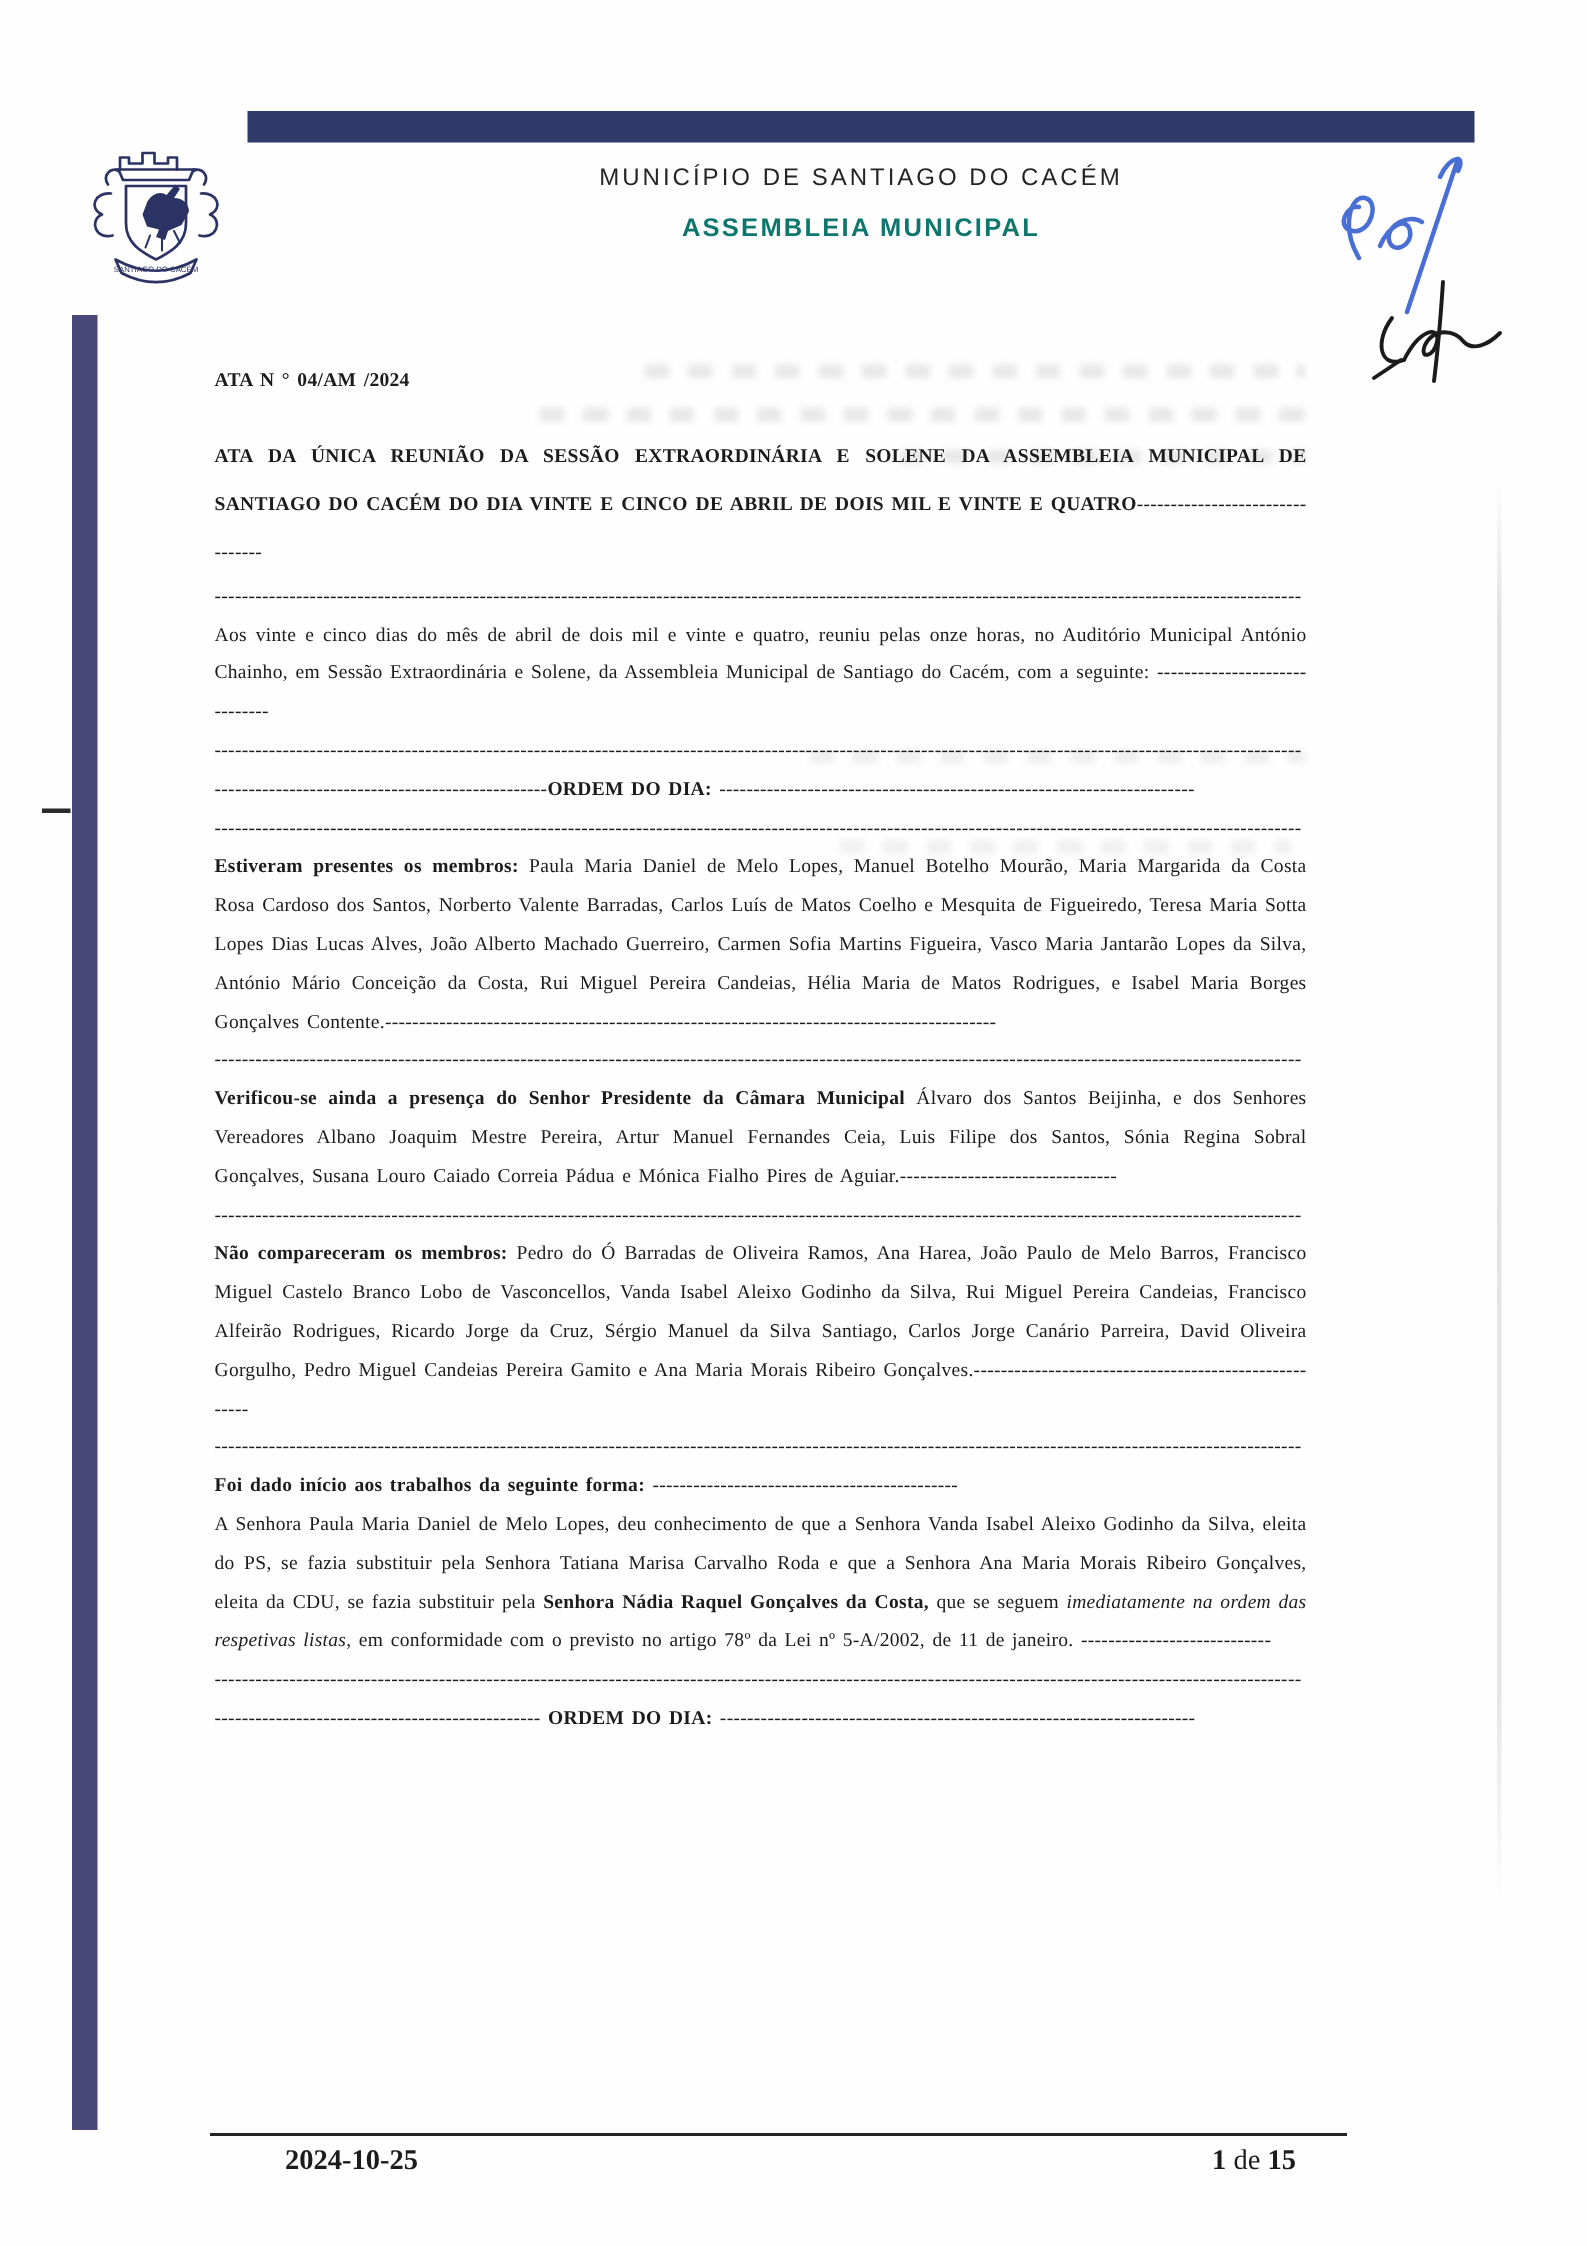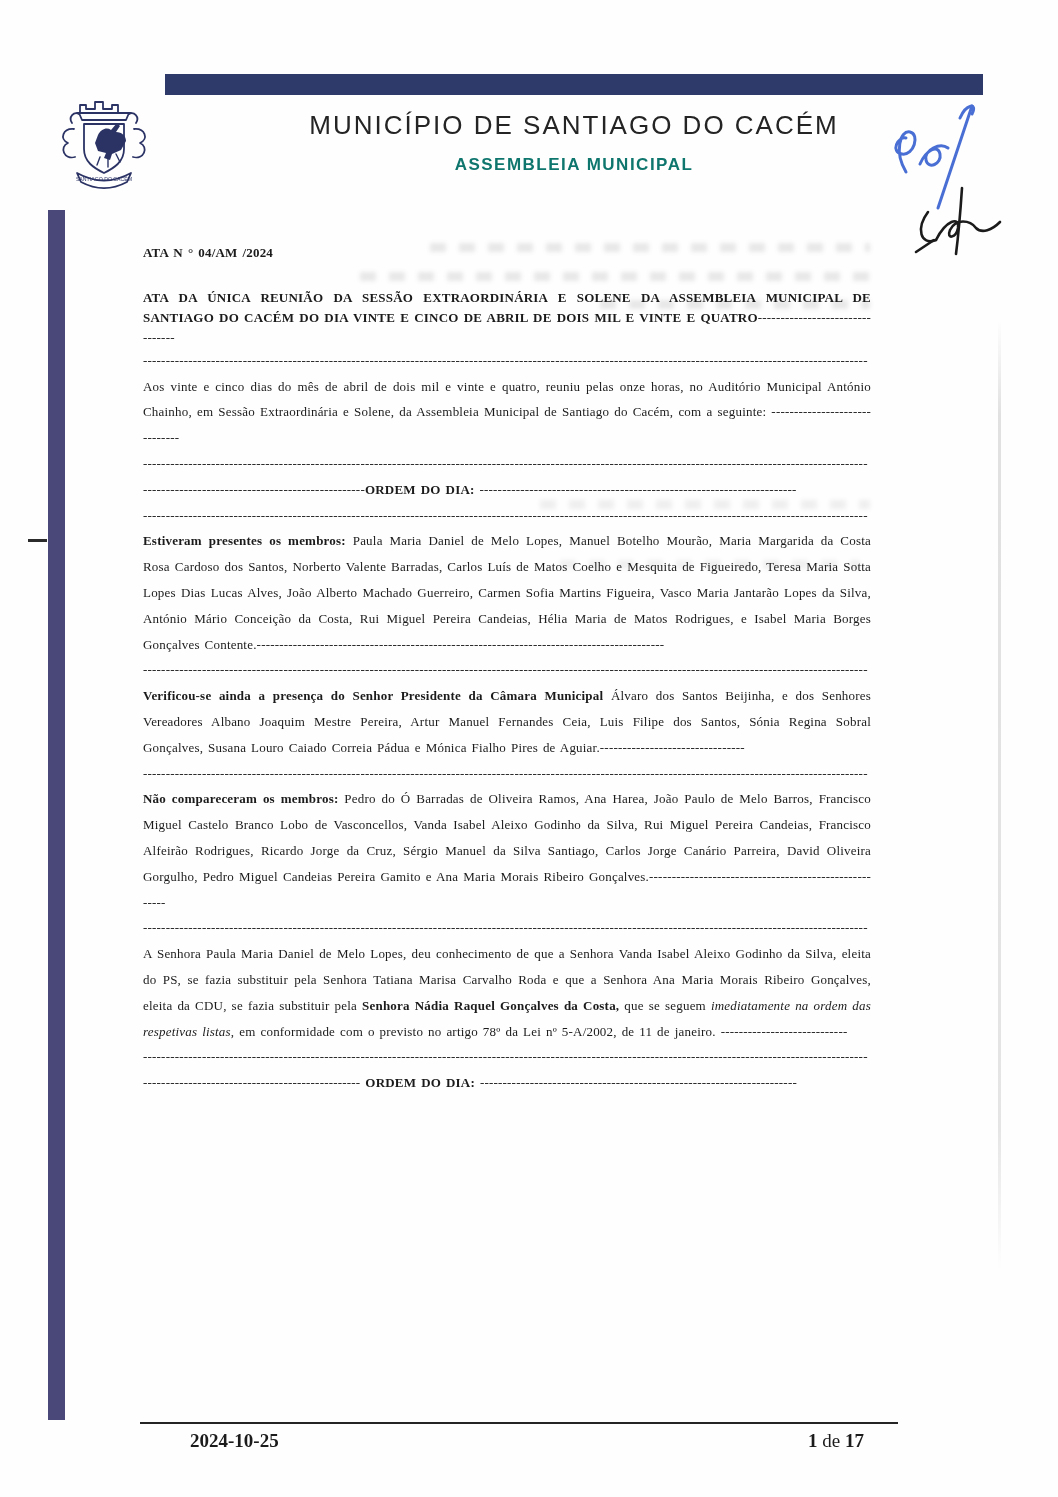--- a/index.html
+++ b/index.html
@@ -5,37 +5,37 @@
   html,body{margin:0;padding:0;}
   body{
     width:1058px;height:1497px;position:relative;overflow:hidden;
     background:#fefefe;color:#1b1b1b;
     font-family:"Liberation Serif",serif;
   }
   
   .top-bar{position:absolute;left:165px;top:74px;width:818px;height:21px;background:#2d3a6a;}
   .header-text{position:absolute;left:165px;top:110px;width:818px;text-align:center;
     font-family:"Liberation Sans",sans-serif;}
-  .header-title{font-size:26px;letter-spacing:2px;font-weight:400;color:#242424;}
+  .header-title{font-size:16px;letter-spacing:2px;font-weight:400;color:#242424;}
   .header-sub{font-size:17px;font-weight:700;letter-spacing:1.5px;color:#0f766e;margin-top:14px;}
   .logo{position:absolute;left:50px;top:88px;width:108px;height:108px;}
   .signature{position:absolute;left:876px;top:92px;width:178px;height:172px;}
   
   .left-bar{position:absolute;left:48px;top:210px;width:17px;height:1210px;background:#4a4878;}
   .fold-mark{position:absolute;left:28px;top:539px;width:19px;height:3px;background:#2b2b2b;}
   .scan-shadow{position:absolute;left:998px;top:320px;width:3px;height:950px;opacity:.45;
     background:linear-gradient(#fff0,#bdbdbd 10%,#c6c6c6 85%,#fff0);}
   .smudge{position:absolute;height:9px;opacity:.45;filter:blur(2px);
     background:repeating-linear-gradient(90deg,rgba(125,125,130,.38) 0 16px,rgba(125,125,130,0) 16px 29px);}
   
   .doc{position:absolute;left:143px;top:240px;width:728px;
     font-size:13px;line-height:25.8px;letter-spacing:.2px;word-spacing:1.5px;
     text-align:justify;color:#1b1b1b;font-family:Liberation Serif, serif;}
   .para{text-align:justify;}
-  .title-para{line-height:20px;}
+  .title-para{line-height:32px;}
   .gap-after{margin-bottom:22px;}
   .dashline{white-space:nowrap;overflow:hidden;text-align:left;letter-spacing:.2px;}
   .b{font-weight:700;}
   .i{font-style:italic;margin-top:21px;}
   
   .footer-rule{position:absolute;left:140px;top:1422px;width:758px;height:2px;background:#242424;}
   .footer-date{position:absolute;left:190px;top:1430px;font-size:19px;font-weight:700;}
   .footer-page{position:absolute;left:808px;top:1430px;font-size:19px;}
 </style>
 </head>
@@ -103,20 +103,21 @@
     <div class="para"><span>Aos vinte e cinco dias do mês de abril de dois mil e vinte e quatro, reuniu pelas onze horas, no Auditório Municipal António Chainho, em Sessão Extraordinária e Solene, da Assembleia Municipal de Santiago do Cacém, com a seguinte: </span><span>------------------------------</span></div>
     <div class="dashline"><span>----------------------------------------------------------------------------------------------------------------------------------------------------------------</span></div>
     <div class="dashline"><span>-------------------------------------------------</span><span class="b">ORDEM DO DIA: </span><span>----------------------------------------------------------------------</span></div>
     <div class="dashline"><span>----------------------------------------------------------------------------------------------------------------------------------------------------------------</span></div>
     <div class="para"><span class="b">Estiveram presentes os membros: </span><span>Paula Maria Daniel de Melo Lopes, Manuel Botelho Mourão, Maria Margarida da Costa Rosa Cardoso dos Santos, Norberto Valente Barradas, Carlos Luís de Matos Coelho e Mesquita de Figueiredo, Teresa Maria Sotta Lopes Dias Lucas Alves, João Alberto Machado Guerreiro, Carmen Sofia Martins Figueira, Vasco Maria Jantarão Lopes da Silva, António Mário Conceição da Costa, Rui Miguel Pereira Candeias, Hélia Maria de Matos Rodrigues, e Isabel Maria Borges Gonçalves Contente.</span><span>------------------------------------------------------------------------------------------</span></div>
     <div class="dashline"><span>----------------------------------------------------------------------------------------------------------------------------------------------------------------</span></div>
     <div class="para"><span class="b">Verificou-se ainda a presença do Senhor Presidente da Câmara Municipal </span><span>Álvaro dos Santos Beijinha, e dos Senhores Vereadores Albano Joaquim Mestre Pereira, Artur Manuel Fernandes Ceia, Luis Filipe dos Santos, Sónia Regina Sobral Gonçalves, Susana Louro Caiado Correia Pádua e Mónica Fialho Pires de Aguiar.</span><span>--------------------------------</span></div>
     <div class="dashline"><span>----------------------------------------------------------------------------------------------------------------------------------------------------------------</span></div>
     <div class="para"><span class="b">Não compareceram os membros: </span><span>Pedro do Ó Barradas de Oliveira Ramos, Ana Harea, João Paulo de Melo Barros, Francisco Miguel Castelo Branco Lobo de Vasconcellos, Vanda Isabel Aleixo Godinho da Silva, Rui Miguel Pereira Candeias, Francisco Alfeirão Rodrigues, Ricardo Jorge da Cruz, Sérgio Manuel da Silva Santiago, Carlos Jorge Canário Parreira, David Oliveira Gorgulho, Pedro Miguel Candeias Pereira Gamito e Ana Maria Morais Ribeiro Gonçalves.</span><span>------------------------------------------------------</span></div>
     <div class="dashline"><span>----------------------------------------------------------------------------------------------------------------------------------------------------------------</span></div>
+    <div class="para"><span class="b">Foi dado início aos trabalhos da seguinte forma: </span><span>---------------------------------------------</span></div>
     <div class="para"><span>A Senhora Paula Maria Daniel de Melo Lopes, deu conhecimento de que a Senhora Vanda Isabel Aleixo Godinho da Silva, eleita do PS, se fazia substituir pela Senhora Tatiana Marisa Carvalho Roda e que a Senhora Ana Maria Morais Ribeiro Gonçalves, eleita da CDU, se fazia substituir pela </span><span class="b">Senhora Nádia Raquel Gonçalves da Costa,</span><span> que se seguem </span><span class="i">imediatamente na ordem das respetivas listas</span><span>, em conformidade com o previsto no artigo 78º da Lei nº 5-A/2002, de 11 de janeiro. </span><span>----------------------------</span></div>
     <div class="dashline"><span>----------------------------------------------------------------------------------------------------------------------------------------------------------------</span></div>
     <div class="dashline"><span>------------------------------------------------</span><span class="b"> ORDEM DO DIA: </span><span>----------------------------------------------------------------------</span></div>
   </div>
 
 <div class="footer-rule"></div>
 <div class="footer-date">2024-10-25</div>
-<div class="footer-page"><span class="b">1</span><span> de </span><span class="b">17</span></div>
+<div class="footer-page"><span class="b">1</span><span> de </span><span class="b">15</span></div>
 
 </body></html>

